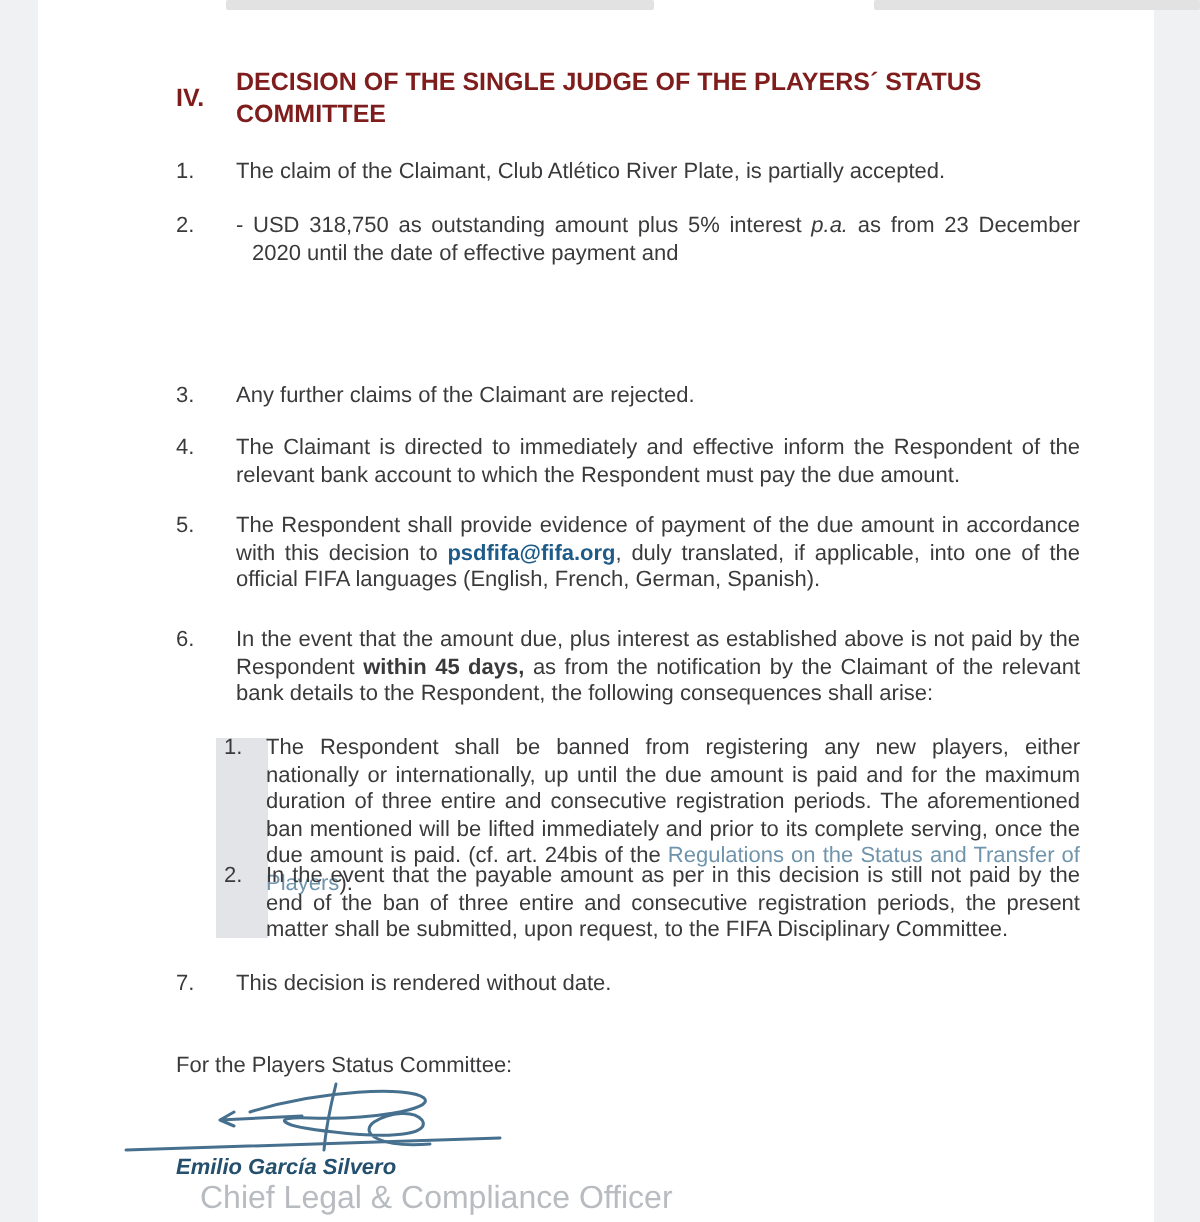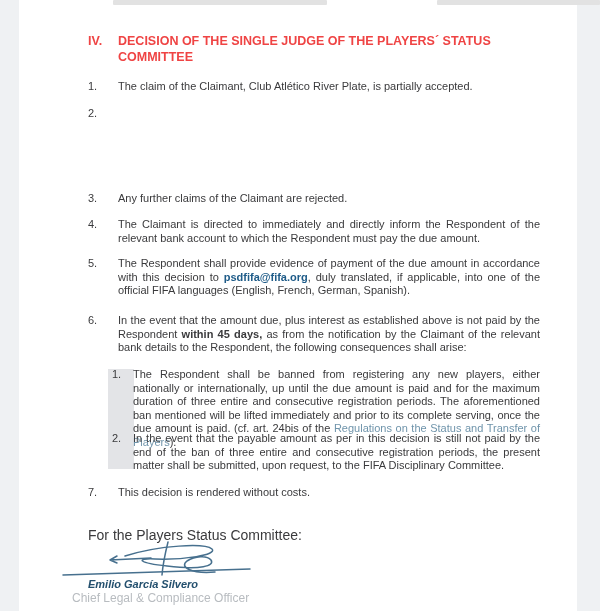--- a/index.html
+++ b/index.html
@@ -14,44 +14,44 @@
   .edge{position:absolute;top:0;height:611px;background:#eff1f3;}
   .edge.left{left:0;width:19px;}
   .edge.right{left:577px;width:23px;}
   .smudge{position:absolute;top:0;height:5px;background:#e2e2e2;border-radius:1px;}
   .smudge.a{left:113px;width:214px;}
   .smudge.b{left:437px;width:163px;}
 
   .heading{
     position:absolute;left:88px;top:33px;width:460px;
     display:flex;
-    color:#ef4444;font-weight:bold;font-size:12.5px;line-height:16px;
+    color:#7f1d1d;font-weight:bold;font-size:12.5px;line-height:16px;align-items:center;
   }
   .heading .hnum{width:30px;flex:none;}
   .heading .htext{width:430px;}
 
   .item{position:absolute;left:88px;width:452px;display:flex;font-size:11px;line-height:13.5px;}
   .item .num{width:30px;flex:none;}
   .item .body{width:422px;}
   .j{text-align:justify;}
   .dash{padding-left:8px;text-indent:-8px;}
   .em-i{font-style:italic;}
   .b{font-weight:bold;}
   .email{font-weight:bold;color:#1e5b88;cursor:pointer;}
   .reglink{color:#6f94ab;cursor:pointer;}
 
   .numstrip{position:absolute;left:108px;top:369px;width:26px;height:100px;background:#e3e4e7;}
   .subitem{position:absolute;left:112px;width:428px;display:flex;font-size:11px;line-height:13.5px;}
   .subitem .snum{width:21px;flex:none;}
   .subitem .sbody{width:407px;}
 
-  .forline{position:absolute;left:88px;top:527px;font-size:14px;}
+  .forline{position:absolute;left:88px;top:527px;font-size:11px;}
   .sig-svg{position:absolute;left:55px;top:536px;}
   .sig-name{position:absolute;left:88px;top:578px;font-size:11px;font-weight:bold;color:#24506e;font-style:italic;}
-  .sig-title{position:absolute;left:72px;top:591px;font-size:12px;color:#b8bcc0;}
+  .sig-title{position:absolute;left:100px;top:591px;font-size:16px;color:#b8bcc0;}
 </style>
 </head>
 <body>
 
 <div class="page">
 
   <div class="edge left"></div>
   <div class="edge right"></div>
   <div class="smudge a"></div>
   <div class="smudge b"></div>
@@ -64,34 +64,35 @@
   <div class="item" style="top:80px">
     <span class="num">1.</span>
     <div class="body">
       <div class="para">The claim of the Claimant, Club Atlético River Plate, is partially accepted.</div>
     </div>
   </div>
 
   <div class="item" style="top:107px">
     <span class="num">2.</span>
     <div class="body">
+      <div class="dash j"><span>- USD 318,750 as outstanding amount plus 5% interest </span><span class="em-i">p.a.</span><span> as from 23 December 2020 until the date of effective payment and</span></div>
     </div>
   </div>
 
   <div class="item" style="top:192px">
     <span class="num">3.</span>
     <div class="body">
       <div class="para">Any further claims of the Claimant are rejected.</div>
     </div>
   </div>
 
   <div class="item" style="top:218px">
     <span class="num">4.</span>
     <div class="body">
-      <div class="para j">The Claimant is directed to immediately and directly inform the Respondent of the relevant bank account to which the Respondent must pay the due amount.</div>
+      <div class="para j">The Claimant is directed to immediately and effective inform the Respondent of the relevant bank account to which the Respondent must pay the due amount.</div>
     </div>
   </div>
 
   <div class="item" style="top:257px">
     <span class="num">5.</span>
     <div class="body">
       <div class="para j"><span>The Respondent shall provide evidence of payment of the due amount in accordance with this decision to </span><span class="email">psdfifa@fifa.org</span><span>, duly translated, if applicable, into one of the official FIFA languages (English, French, German, Spanish).</span></div>
     </div>
   </div>
 
@@ -110,21 +111,21 @@
   </div>
 
   <div class="subitem" style="top:432px">
     <span class="snum">2.</span>
     <div class="sbody j">In the event that the payable amount as per in this decision is still not paid by the end of the ban of three entire and consecutive registration periods, the present matter shall be submitted, upon request, to the FIFA Disciplinary Committee.</div>
   </div>
 
   <div class="item" style="top:486px">
     <span class="num">7.</span>
     <div class="body">
-      <div class="para">This decision is rendered without costs.</div>
+      <div class="para">This decision is rendered without date.</div>
     </div>
   </div>
 
   <div class="forline">For the Players Status Committee:</div>
 
   <svg class="sig-svg" width="210" height="50" viewBox="0 0 210 50">
     <g fill="none" stroke="#47708e" stroke-width="1.5" stroke-linecap="round">
       <path d="M113,6 C111,14 108,27 107,39"></path>
       <path d="M70,20 C105,9 150,7 157,13 C163,19 128,24 100,23 C80,22 83,27 112,30 C146,34 160,30 156,24 C152,19 140,20 132,25 C124,31 136,38 160,36"></path>
       <path d="M96,22 L55,24 M55,24 l7,-4 M55,24 l7,3"></path>

